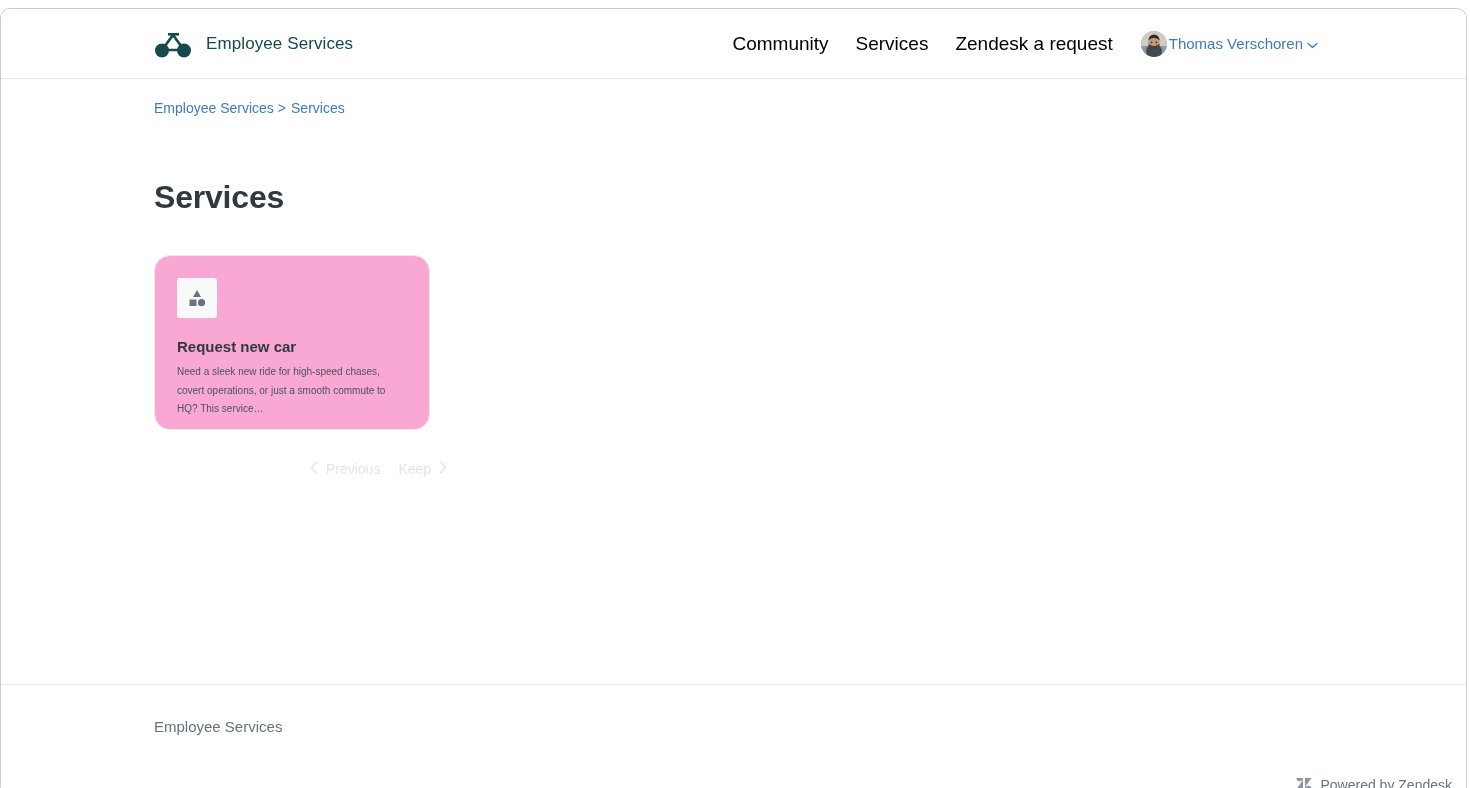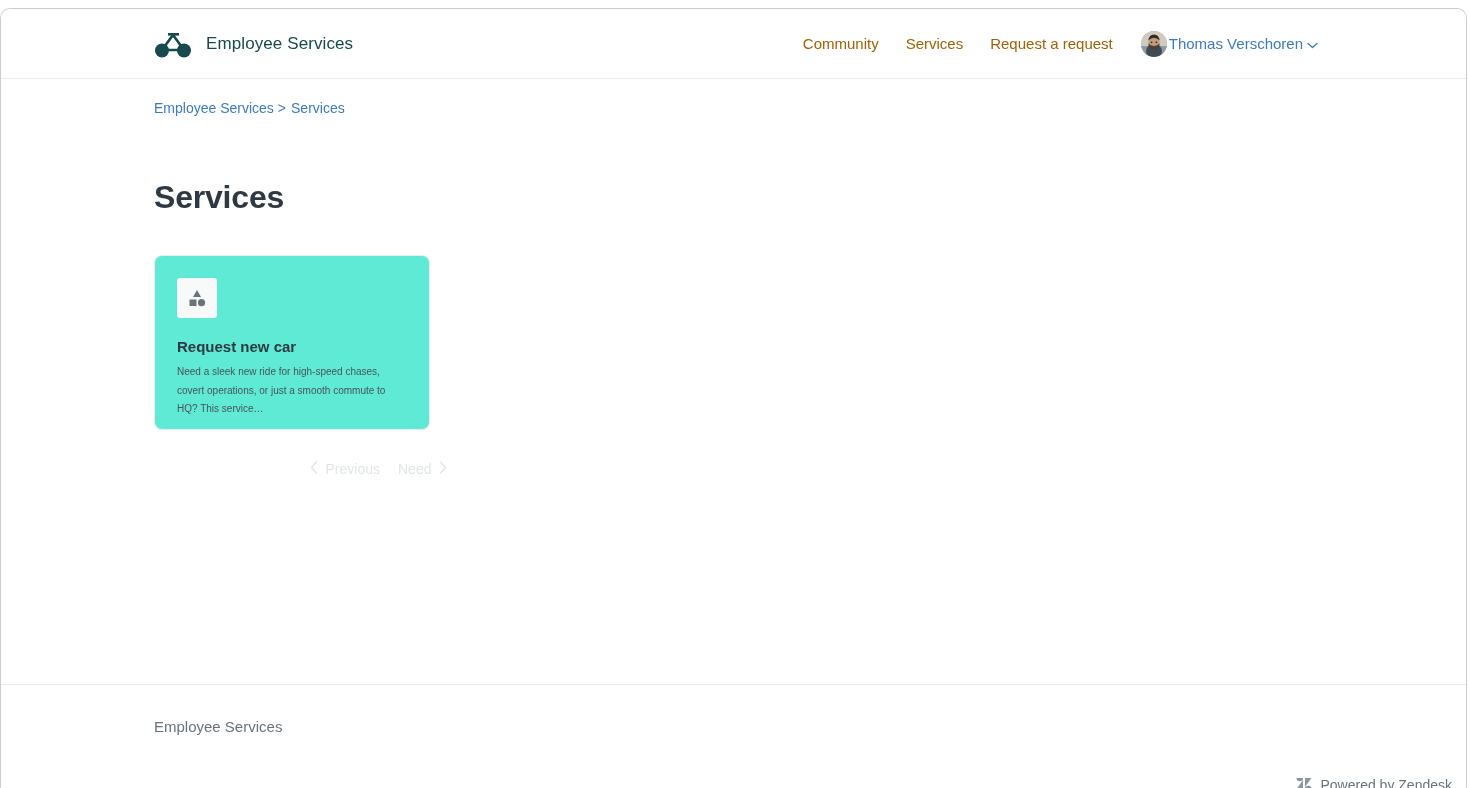--- a/index.html
+++ b/index.html
@@ -55,22 +55,22 @@
     letter-spacing: 0.1px;
   }
 
   .nav {
     position: absolute;
     right: 148px;
     display: flex;
     align-items: center;
   }
   .nav-link {
-    font-size: 15px;
-    color: #a16207;
+    font-size: 19px;
+    color: #000000;
     text-decoration: none;
     margin-left: 27px;
     white-space: nowrap;
   }
   .nav-link:first-child { margin-left: 0; }
 
   .user-menu {
     display: flex;
     align-items: center;
     margin-left: 28px;
@@ -132,22 +132,22 @@
     left: 153px;
     top: 176px;
     display: flex;
     gap: 20px;
   }
 
   .card {
     width: 276px;
     height: 175px;
     border: 1px solid #e9ebed;
-    border-radius: 8px;
-    background: #5eead4;
+    border-radius: 16px;
+    background: #f9a8d4;
     padding: 22px 22px 0 22px;
     text-decoration: none;
     display: block;
     cursor: pointer;
   }
   .card-icon {
     width: 40px;
     height: 40px;
     background: #f8f9f9;
     border-radius: 3px;
@@ -234,21 +234,21 @@
           <path d="M8 21 L19 21 L30 21 L19 6 Z" fill="none" stroke="#17494d" stroke-width="2.6" stroke-linejoin="miter"></path>
           <rect x="14" y="4" width="11" height="2.6" fill="#17494d"></rect>
         </svg>
       </span>
       <span class="brand-name">Employee Services</span>
     </a>
 
     <nav class="nav">
       <a class="nav-link" href="#">Community</a>
       <a class="nav-link" href="#">Services</a>
-      <a class="nav-link" href="#">Request a request</a>
+      <a class="nav-link" href="#">Zendesk a request</a>
 
       <div class="user-menu">
         <span class="avatar">
           <svg width="26" height="26" viewBox="0 0 26 26" xmlns="http://www.w3.org/2000/svg">
             <defs>
               <clipPath id="avclip">
                   <circle cx="13" cy="13" r="13"></circle>
                 </clipPath>
             </defs>
             <g clip-path="url(#avclip)">
@@ -303,21 +303,21 @@
     <div class="pagination">
       <a class="page-btn" href="#">
         <span>
           <svg width="8" height="13" viewBox="0 0 8 13" xmlns="http://www.w3.org/2000/svg">
             <path d="M6.5 1 L1.5 6.5 L6.5 12" fill="none" stroke="#e2e5e7" stroke-width="1.4" stroke-linecap="round" stroke-linejoin="round"></path>
           </svg>
         </span>
         <span>Previous</span>
       </a>
       <a class="page-btn" href="#">
-        <span>Need</span>
+        <span>Keep</span>
         <span>
           <svg width="8" height="13" viewBox="0 0 8 13" xmlns="http://www.w3.org/2000/svg">
             <path d="M1.5 1 L6.5 6.5 L1.5 12" fill="none" stroke="#e2e5e7" stroke-width="1.4" stroke-linecap="round" stroke-linejoin="round"></path>
           </svg>
         </span>
       </a>
     </div>
 
   </main>
 

